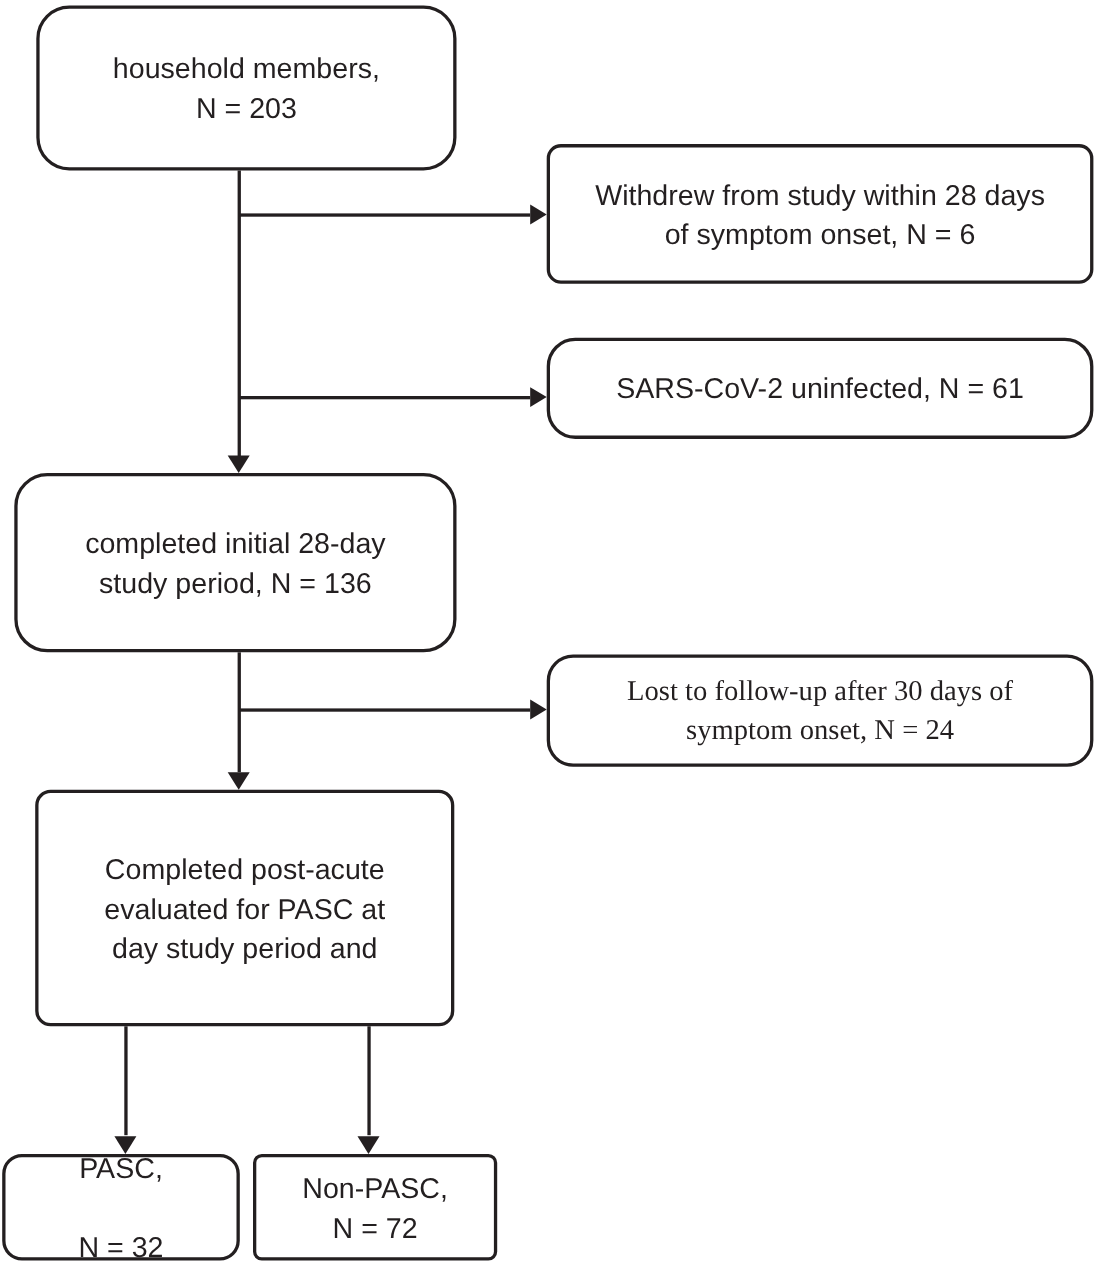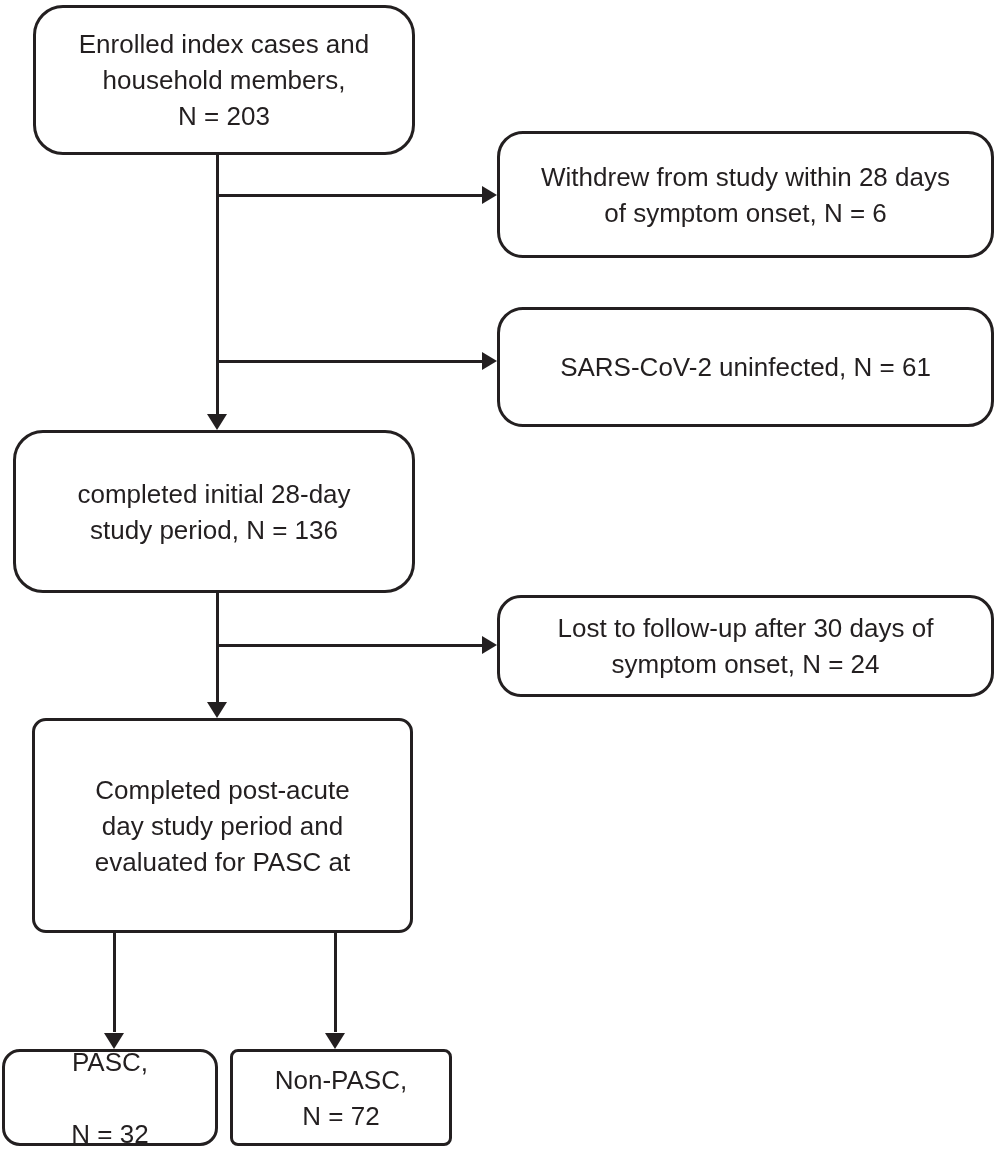--- a/index.html
+++ b/index.html
@@ -23,24 +23,24 @@
     justify-content: center;
     align-items: center;
     text-align: center;
     font-size: 26px;
     line-height: 36px;
   }
   .node .ln { display: block; white-space: nowrap; }
 
   
   #box-enrolled   { left: 33px;  top: 5px;    width: 382px; height: 150px; border-radius: 30px; }
-  #box-withdrew   { left: 497px; top: 131px;  width: 497px; height: 127px; border-radius: 26px; }
-  #box-uninfected { left: 497px; top: 307px;  width: 497px; height: 120px; border-radius: 26px; }
+  #box-withdrew   { left: 497px; top: 131px;  width: 497px; height: 127px; border-radius: 13px; }
+  #box-uninfected { left: 497px; top: 307px;  width: 497px; height: 92px; border-radius: 26px; }
   #box-infected   { left: 13px;  top: 430px;  width: 402px; height: 163px; border-radius: 30px; }
-  #box-lost       { left: 497px; top: 595px;  width: 497px; height: 102px; border-radius: 24px; }
+  #box-lost       { left: 497px; top: 595px;  width: 497px; height: 102px; border-radius: 24px; font-family: Liberation Serif, serif; }
   #box-postacute  { left: 32px;  top: 718px;  width: 381px; height: 215px; border-radius: 14px; }
   #box-pasc       { left: 2px;   top: 1049px; width: 216px; height: 97px;  border-radius: 18px; gap: 36px; }
   #box-nonpasc    { left: 230px; top: 1049px; width: 222px; height: 97px;  border-radius: 8px; }
 
   
   .line { position: absolute; background: var(--ink); }
   #v-enrolled-infected { left: 216px; top: 155px; width: 3px; height: 261px; }
   #h-branch-withdrew   { left: 218px; top: 194px; width: 264px; height: 3px; }
   #h-branch-uninfected { left: 218px; top: 360px; width: 264px; height: 3px; }
   #v-infected-postacute{ left: 216px; top: 593px; width: 3px; height: 109px; }
@@ -67,21 +67,20 @@
   #ad-postacute  { left: 207px; top: 702px; }
   #ad-pasc       { left: 104px; top: 1033px; }
   #ad-nonpasc    { left: 325px; top: 1033px; }
 </style>
 </head>
 <body>
 
 <div class="canvas">
 
   <div class="node" id="box-enrolled">
-    <span class="ln">Enrolled index cases and</span>
     <span class="ln">household members,</span>
     <span class="ln">N = 203</span>
   </div>
 
   <div class="node" id="box-withdrew">
     <span class="ln">Withdrew from study within 28 days</span>
     <span class="ln">of symptom onset, N = 6</span>
   </div>
 
   <div class="node" id="box-uninfected">
@@ -93,22 +92,22 @@
     <span class="ln">study period, N = 136</span>
   </div>
 
   <div class="node" id="box-lost">
     <span class="ln">Lost to follow-up after 30 days of</span>
     <span class="ln">symptom onset, N = 24</span>
   </div>
 
   <div class="node" id="box-postacute">
     <span class="ln">Completed post-acute</span>
+    <span class="ln">evaluated for PASC at</span>
     <span class="ln">day study period and</span>
-    <span class="ln">evaluated for PASC at</span>
   </div>
 
   <div class="node" id="box-pasc">
     <span class="ln">PASC,</span>
     <span class="ln">N = 32</span>
   </div>
 
   <div class="node" id="box-nonpasc">
     <span class="ln">Non-PASC,</span>
     <span class="ln">N = 72</span>

